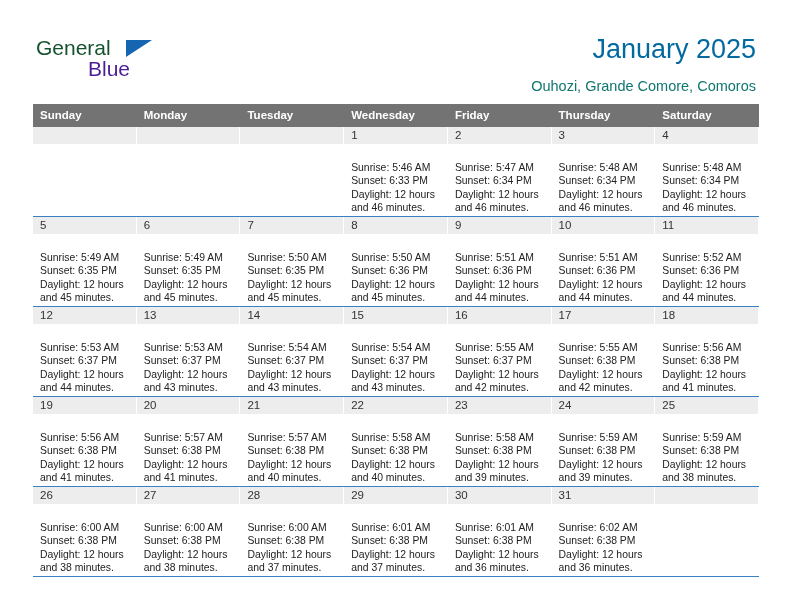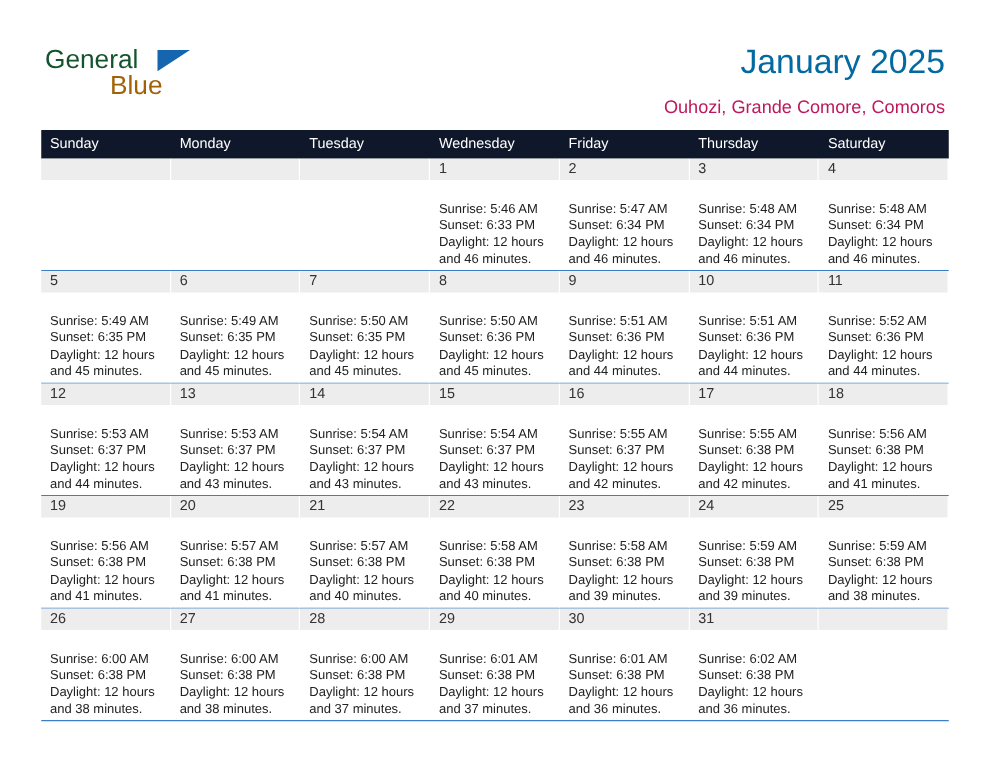--- a/index.html
+++ b/index.html
@@ -43,21 +43,21 @@
     font-size: 21px;
     letter-spacing: 0px;
     color: #14532d;
     font-family: "Liberation Sans", sans-serif;
   }
   .logo-blue {
     position: absolute;
     left: 52px;
     top: 21px;
     font-size: 21px;
-    color: #a16207;
+    color: #4c1d95;
     font-family: "Liberation Sans", sans-serif;
   }
   .logo-triangle {
     position: absolute;
     left: 90px;
     top: 4px;
     width: 0;
     height: 0;
     border-left: 26px solid #1565b0;
     border-bottom: 17px solid transparent;
@@ -69,36 +69,37 @@
     font-size: 27px;
     color: #0369a1;
     text-align: right;
     white-space: nowrap;
   }
   .subtitle {
     position: absolute;
     right: 36px;
     top: 78px;
     font-size: 14.5px;
-    color: #be185d;
+    color: #0f766e;
     text-align: right;
     white-space: nowrap;
   }
 
   
   .calendar {
     position: absolute;
     left: 33px;
     top: 104px;
     width: 726px;
   }
   .weekday-row {
     display: flex;
     width: 726px;
-    background: #0f172a;
+    background: #737373;
+    font-weight: bold;
   }
   .weekday {
     flex: 1 1 0;
     box-sizing: border-box;
     padding: 4px 0 5px 7px;
     font-size: 11.5px;
     color: #ffffff;
     line-height: 14px;
     white-space: nowrap;
   }

